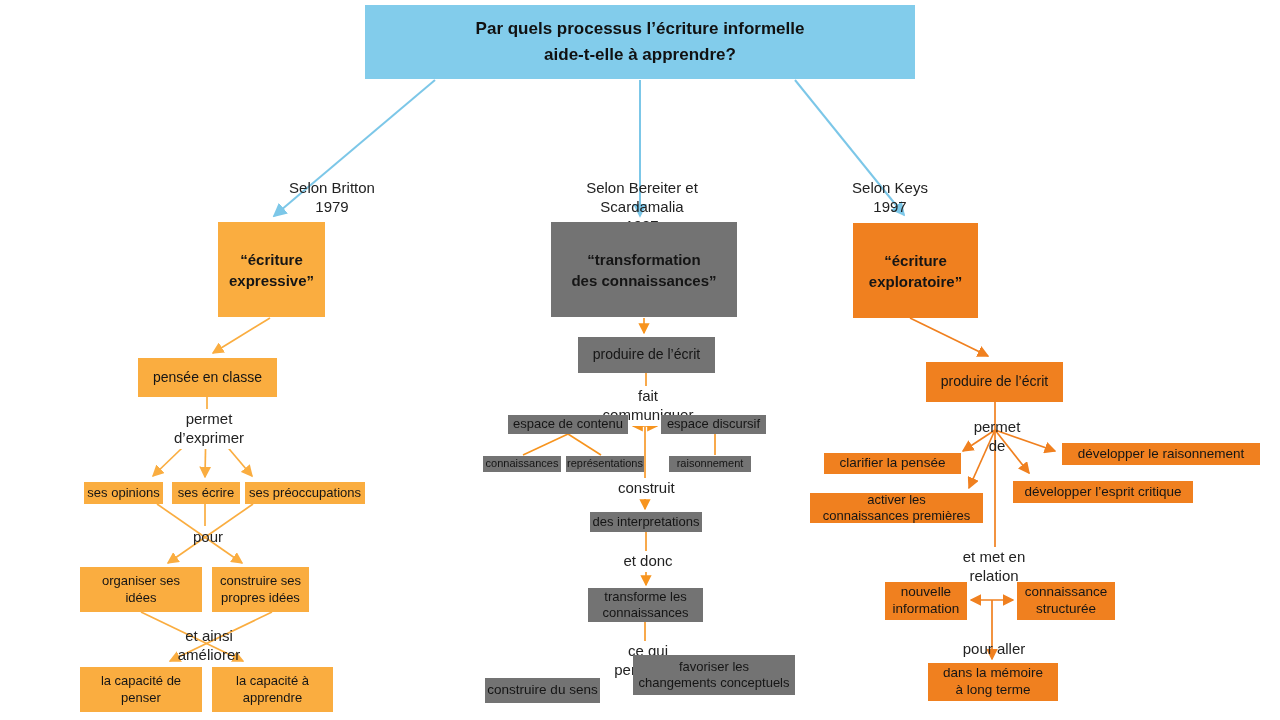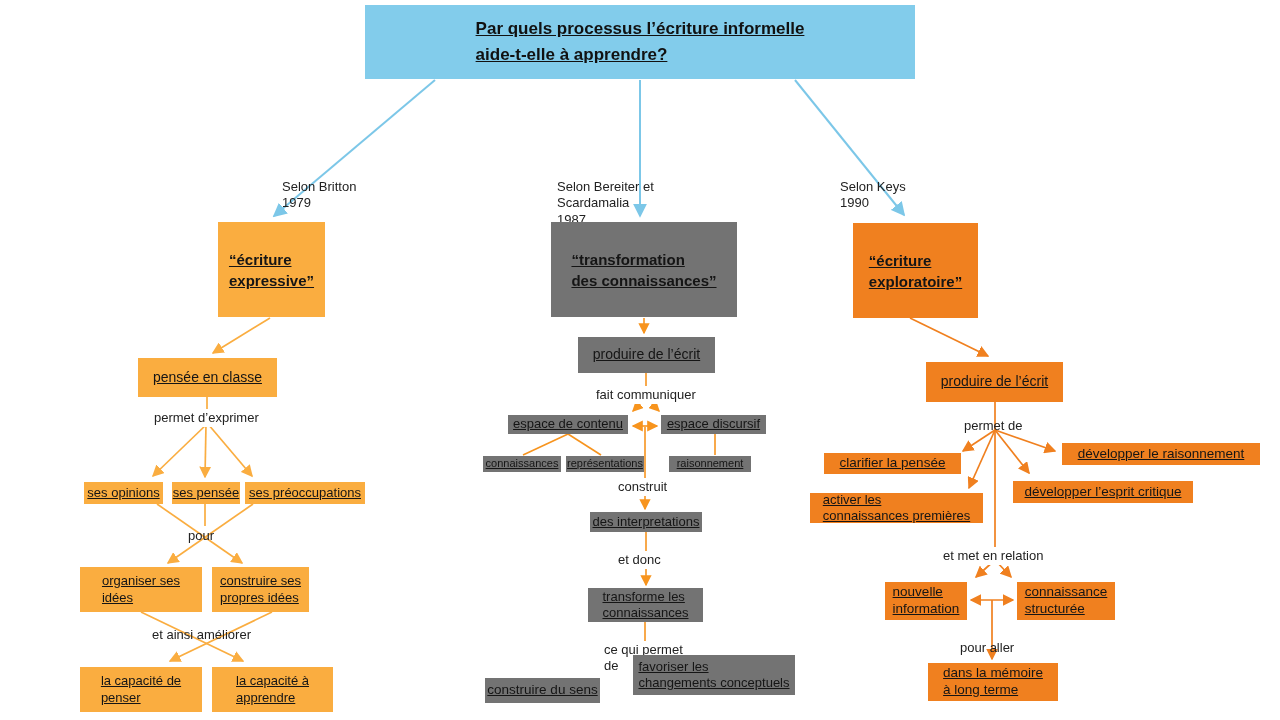--- a/index.html
+++ b/index.html
@@ -3,34 +3,34 @@
 <meta charset="utf-8">
 <style>
   html,body{margin:0;padding:0;background:#ffffff;}
   .canvas{
     position:relative;width:1280px;height:720px;background:#ffffff;overflow:hidden;
     font-family:"Liberation Sans","DejaVu Sans",sans-serif;color:#151515;
   }
   .edges{position:absolute;left:0;top:0;}
   .node{
     position:absolute;display:flex;align-items:center;justify-content:center;
-    text-align:left;white-space:pre-line;font-size:13px;line-height:1.25;color:#151515;text-decoration:underline;
+    text-align:center;white-space:pre-line;font-size:13px;line-height:1.25;color:#151515;
   }
   .c-blue{background:#82CCEB;}
   .c-left{background:#FAAD40;}
   .c-mid{background:#737373;}
   .c-right{background:#F0801F;}
   .title{font-weight:bold;font-size:17px;line-height:1.55;color:#111;}
   .concept{font-weight:bold;font-size:15px;line-height:1.4;}
   .fs14{font-size:14px;}
   .fs135{font-size:13.5px;}
   .fs11{font-size:11px;}
   .lab{
-    position:absolute;background:#ffffff;color:#222222;font-size:13px;line-height:1.25;
-    text-align:left;white-space:pre-line;padding:1px 2px;
+    position:absolute;background:#ffffff;color:#222222;font-size:15px;line-height:1.25;
+    text-align:center;white-space:pre-line;padding:1px 2px;
   }
   .lab-t{background:transparent;}
 </style>
 </head>
 <body>
 
 <div class="canvas">
 
   <svg class="edges" width="1280" height="720" viewBox="0 0 1280 720" aria-hidden="true">
     <defs>
@@ -98,28 +98,28 @@
   </svg>
 
   <div class="node c-blue title" style="left:365px;top:5px;width:550px;height:74px">Par quels processus l’écriture informelle
 aide-t-elle à apprendre?</div>
 
   <div class="lab lab-t" style="left:280px;top:178px;width:100px">Selon Britton
 1979</div>
   <div class="lab lab-t" style="left:555px;top:178px;width:170px">Selon Bereiter et Scardamalia
 1987</div>
   <div class="lab lab-t" style="left:838px;top:178px;width:100px">Selon Keys
-1990</div>
+1997</div>
 
   <div class="node c-left concept" style="left:218px;top:222px;width:107px;height:95px">“écriture
 expressive”</div>
   <div class="node c-left fs14" style="left:138px;top:358px;width:139px;height:39px">pensée en classe</div>
   <div class="lab" style="left:152px;top:409px;width:110px">permet d’exprimer</div>
   <div class="node c-left" style="left:84px;top:482px;width:79px;height:22px">ses opinions</div>
-  <div class="node c-left" style="left:172px;top:482px;width:68px;height:22px">ses pensée</div>
+  <div class="node c-left" style="left:172px;top:482px;width:68px;height:22px">ses écrire</div>
   <div class="node c-left" style="left:245px;top:482px;width:120px;height:22px">ses préoccupations</div>
   <div class="lab lab-t" style="left:186px;top:527px;width:40px">pour</div>
   <div class="node c-left" style="left:80px;top:567px;width:122px;height:45px">organiser ses
 idées</div>
   <div class="node c-left" style="left:212px;top:567px;width:97px;height:45px">construire ses
 propres idées</div>
   <div class="lab lab-t" style="left:150px;top:626px;width:114px">et ainsi améliorer</div>
   <div class="node c-left" style="left:80px;top:667px;width:122px;height:45px">la capacité de
 penser</div>
   <div class="node c-left" style="left:212px;top:667px;width:121px;height:45px">la capacité à

